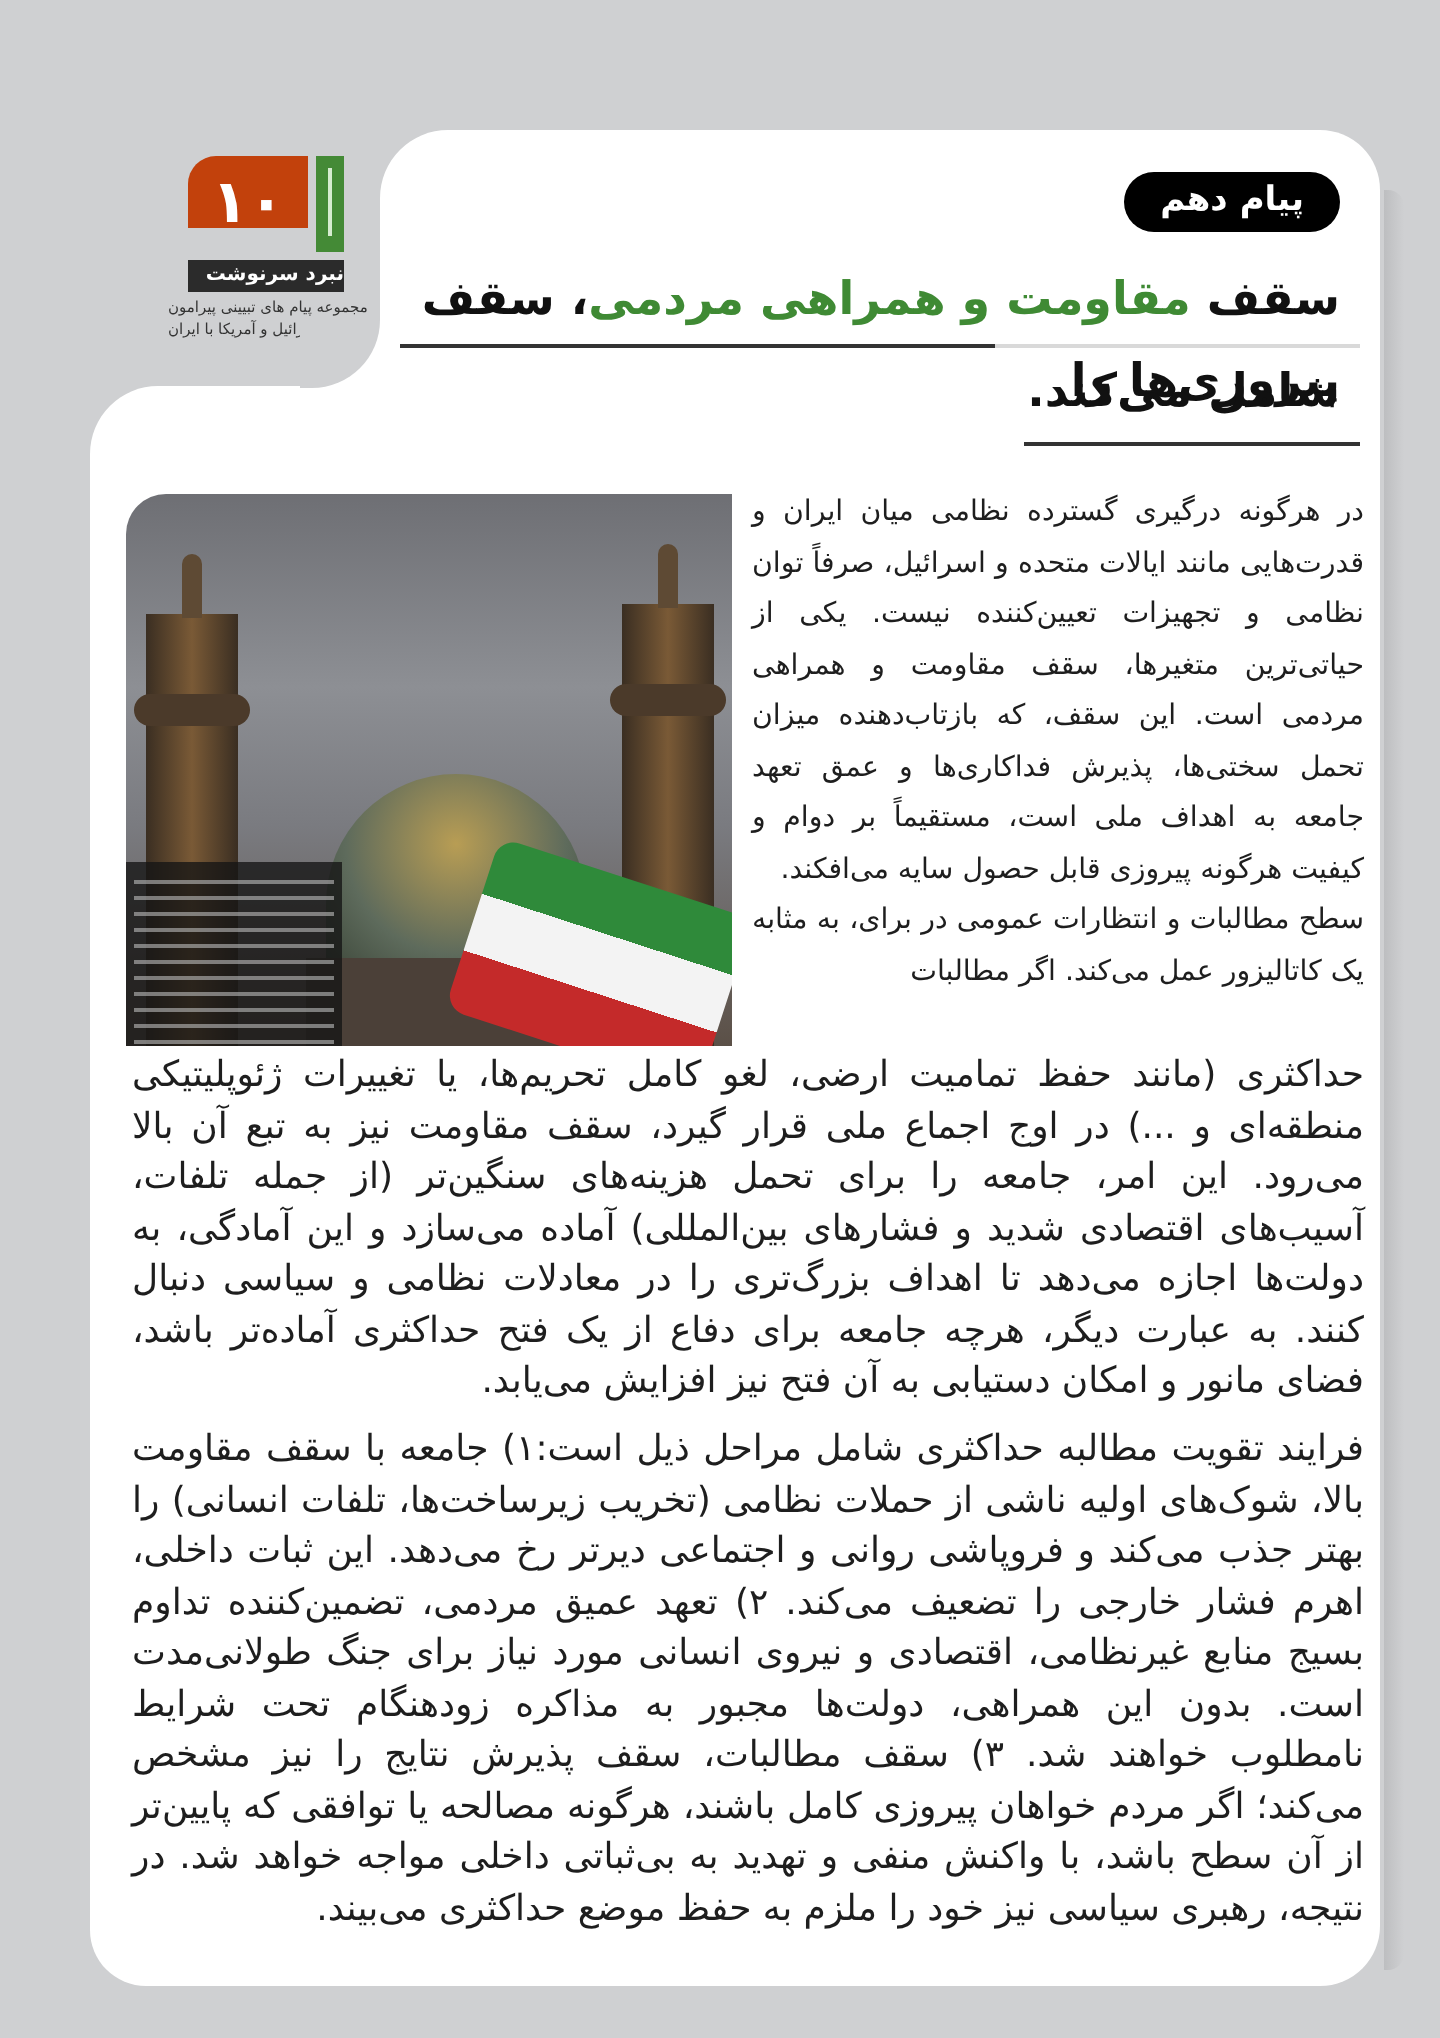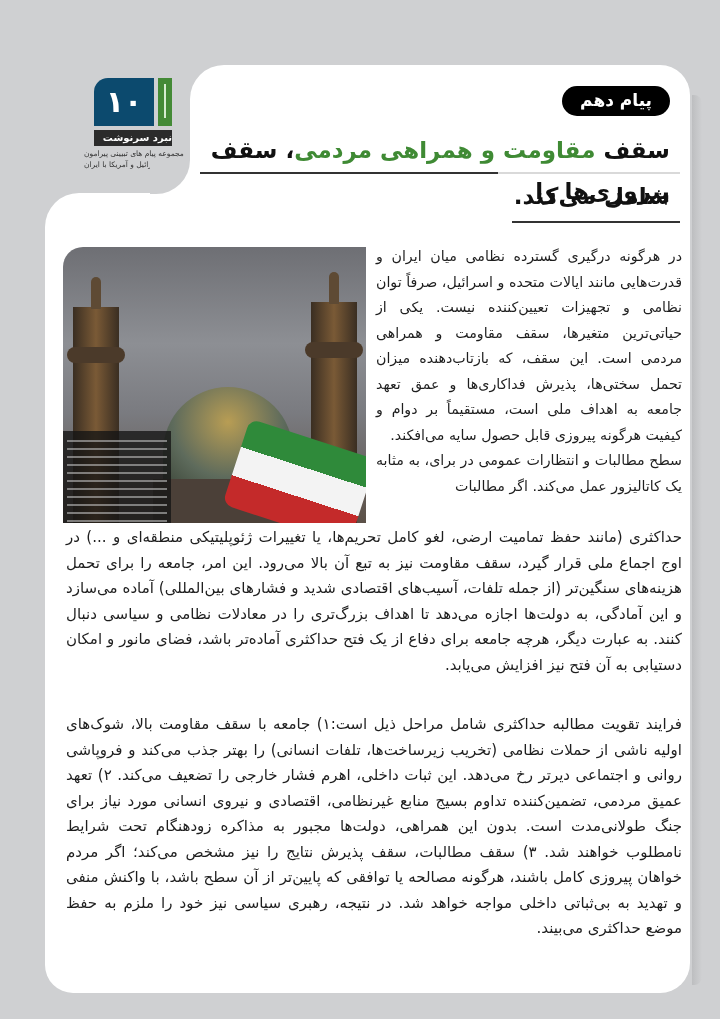--- a/index.html
+++ b/index.html
@@ -5,22 +5,22 @@
   html, body { margin:0; padding:0; }
   body {
     width:720px; height:1019px; overflow:hidden;
     background:#cfd0d2;
     font-family:"DejaVu Sans", sans-serif;
     position:relative;
   }
   
   .logo { position:absolute; left:94px; top:78px; width:112px; height:108px; }
   .logo-box {
-    position:absolute; left:0; top:0; width:60px; height:48px;
-    background:#0c4a6e; border-radius:14px 0 0 0;
+    position:absolute; left:0; top:0; width:60px; height:36px;
+    background:#c2410c; border-radius:14px 0 0 0;
     color:#fff; font-weight:bold; font-size:30px; line-height:48px; text-align:center;
   }
   .logo-strip {
     position:absolute; left:64px; top:0; width:14px; height:48px; background:#448a36;
   }
   .logo-strip::before {
     content:""; position:absolute; left:6px; top:6px; width:2px; height:34px; background:#d6ecd0;
   }
   .logo-brand {
     position:absolute; left:0; top:52px; width:78px; height:16px;
@@ -114,21 +114,21 @@
   }
   .cap-line { height:2px; background:#bdbdbd; margin:6px 0 0 0; opacity:0.6; }
 
   
   .para-side {
     position:absolute; left:376px; top:244px; width:306px;
     direction:rtl; text-align:justify; font-size:14.2px; line-height:25.5px; color:#1e1e1e;
   }
   .para-full {
     position:absolute; left:66px; width:616px;
-    direction:rtl; text-align:justify; font-size:15px; line-height:25.5px; color:#1e1e1e;
+    direction:rtl; text-align:justify; font-size:18px; line-height:25.5px; color:#1e1e1e;
   }
   .p2 { top:525px; }
   .p3 { top:712px; }
   .para-full p, .para-side p { margin:0; }
 </style>
 </head>
 <body>
 
 <div class="logo">
   <div class="logo-box">۱۰</div>

